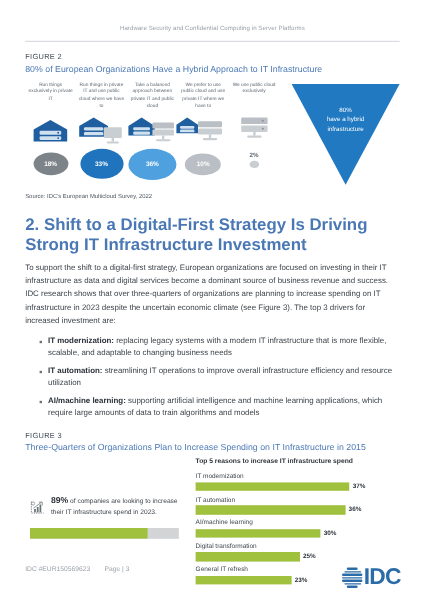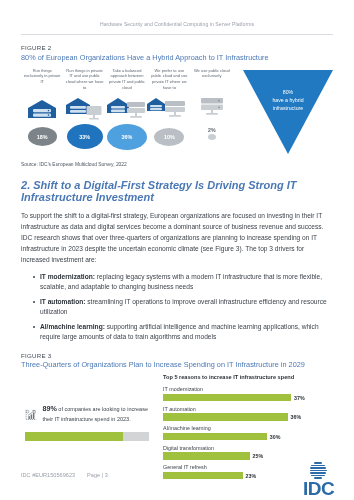--- a/index.html
+++ b/index.html
@@ -98,21 +98,21 @@
   }
 
   
   .source {
     font-size: 4.9px; color: #4b545d;
     margin-left: 21px; margin-top: 4px;
   }
 
   
   .sec-head {
-    font-size: 11px; font-style: italic; font-weight: 700;
+    font-size: 14px; font-weight: 700;
     color: #4a78b5; margin: 12px 21px 0 21px; letter-spacing: .01px;
   }
 
   
   .body {
     font-size: 6.6px; line-height: 1.68; color: #3d444b;
     margin: 7px 21px 0 21px; text-align: left;
   }
 
   
@@ -160,22 +160,22 @@
   
   .footer {
     position: absolute; left: 0; bottom: 0; width: 354px; height: 44px;
   }
   .foot-meta {
     position: absolute; left: 21px; top: 16px;
     font-size: 5.6px; color: #9aa1a9;
   }
   .foot-meta span.pg { margin-left: 12px; }
   .idc-logo {
-    position: absolute; right: 20px; top: 6px;
-    display: flex; align-items: center; flex-direction: column;
+    position: absolute; right: 20px; top: 16px;
+    display: flex; align-items: center;
   }
   .idc-mark { width: 17px; height: 17px; position: relative; margin-right: 1px; }
   .idc-mark i {
     position: absolute; left: 0; background: #2a6ba8; height: 1.6px; border-radius: 1px; display: block;
   }
   .idc-word {
     font-size: 19px; font-weight: 700; color: #2a6ba8;
     letter-spacing: -0.6px; line-height: 1;
   }
 </style>
@@ -313,21 +313,21 @@
     </li>
     <li>
       <b>IT automation:</b><span> streamlining IT operations to improve overall infrastructure efficiency and resource utilization</span>
     </li>
     <li>
       <b>AI/machine learning:</b><span> supporting artificial intelligence and machine learning applications, which require large amounts of data to train algorithms and models</span>
     </li>
   </ul>
 
   <div class="fig-kicker">FIGURE 3</div>
-  <div class="fig-title">Three-Quarters of Organizations Plan to Increase Spending on IT Infrastructure in 2029</div>
+  <div class="fig-title">Three-Quarters of Organizations Plan to Increase Spending on IT Infrastructure in 2015</div>
 
   <div class="fig3">
     <div class="f3-sub">Top 5 reasons to increase IT infrastructure spend</div>
 
     <div class="callout">
       <div class="callout-top">
         <svg width="22" height="22" viewBox="0 0 22 22">
           <path d="M2 2 L2 19 L20 19" stroke="#5c6670" stroke-width="1.1" fill="none" stroke-dasharray="2 1.4"></path>
           <rect x="6" y="13" width="2.6" height="5" fill="#6b7278"></rect>
           <rect x="10" y="10" width="2.6" height="8" fill="#6b7278"></rect>

